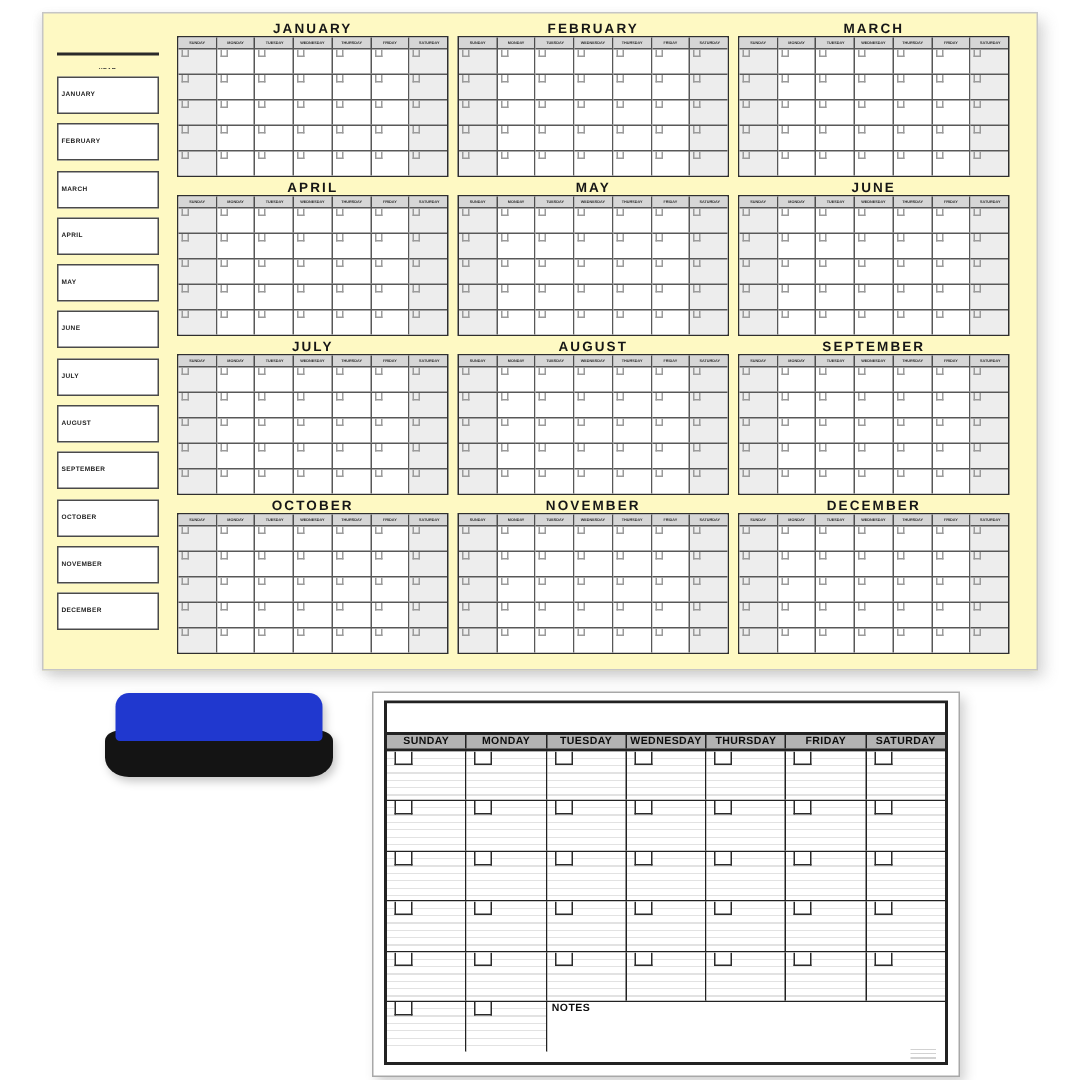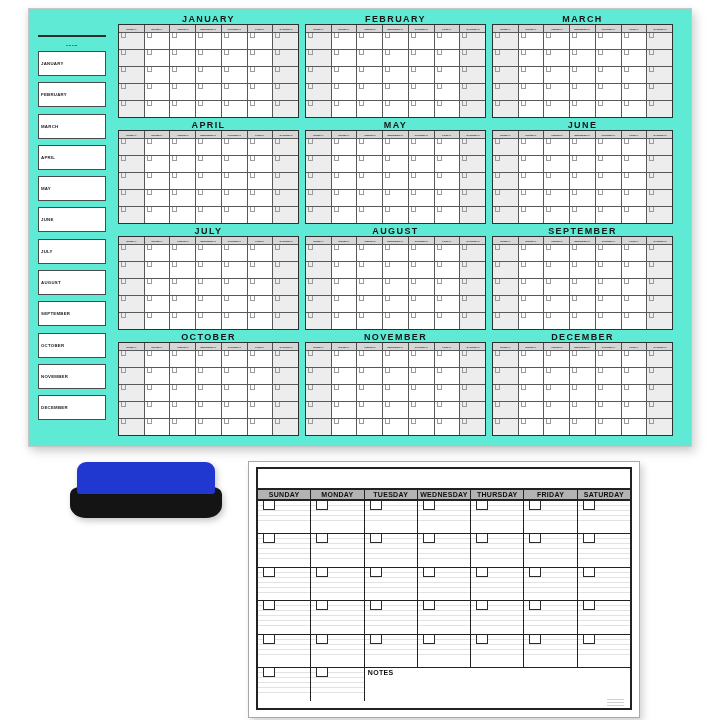--- a/index.html
+++ b/index.html
@@ -1,20 +1,20 @@
 <!DOCTYPE html>
 <html style="--eraser-blue: #2038cf; --eraser-black: #141414; --annual-header-bg: #d6d6d6; --weekend-bg: #ededed; --monthly-header-bg: #b3b3b3;"><head>
 <meta charset="utf-8">
 <style>
   * { margin:0; padding:0; box-sizing:border-box; }
   body { width:720px; height:720px; background:#ffffff; font-family:"Liberation Sans", sans-serif; color:#111; overflow:hidden; }
   .stage { position:relative; width:720px; height:720px; background:#fff; }
 
   
-  .annual { position:absolute; left:28px; top:8px; width:664px; height:439px; background:#5eead4;
+  .annual { position:absolute; left:28px; top:8px; width:664px; height:439px; background:#fef9c3;
             border:1px solid #c6c6c6; box-shadow:4px 5px 9px rgba(110,110,110,.28), -2px 2px 5px rgba(150,150,150,.15); }
   .sidebar { position:absolute; left:9px; top:26px; width:68px; }
   .year-line { border-top:2px solid #2a2a2a; width:100%; }
   .year-label { height:9px; text-align:center; overflow:hidden; }
   .year-label span { display:inline-block; font-size:7px; font-weight:bold; transform:scale(.55); transform-origin:center top; letter-spacing:.5px; color:#333; }
   .side-boxes { margin-top:5px; }
   .side-box { width:68px; height:25px; border:1px solid #4a4a4a; margin-bottom:6.3px; padding:1px 0 0 2px; background:#fff; overflow:hidden; }
   .side-label { display:inline-block; font-size:7px; font-weight:bold; transform:scale(.62); transform-origin:left top; letter-spacing:.4px; color:#222; white-space:nowrap; }
 
   .months { position:absolute; left:89px; top:3px; width:560px; display:flex; flex-wrap:wrap; column-gap:6px; }

